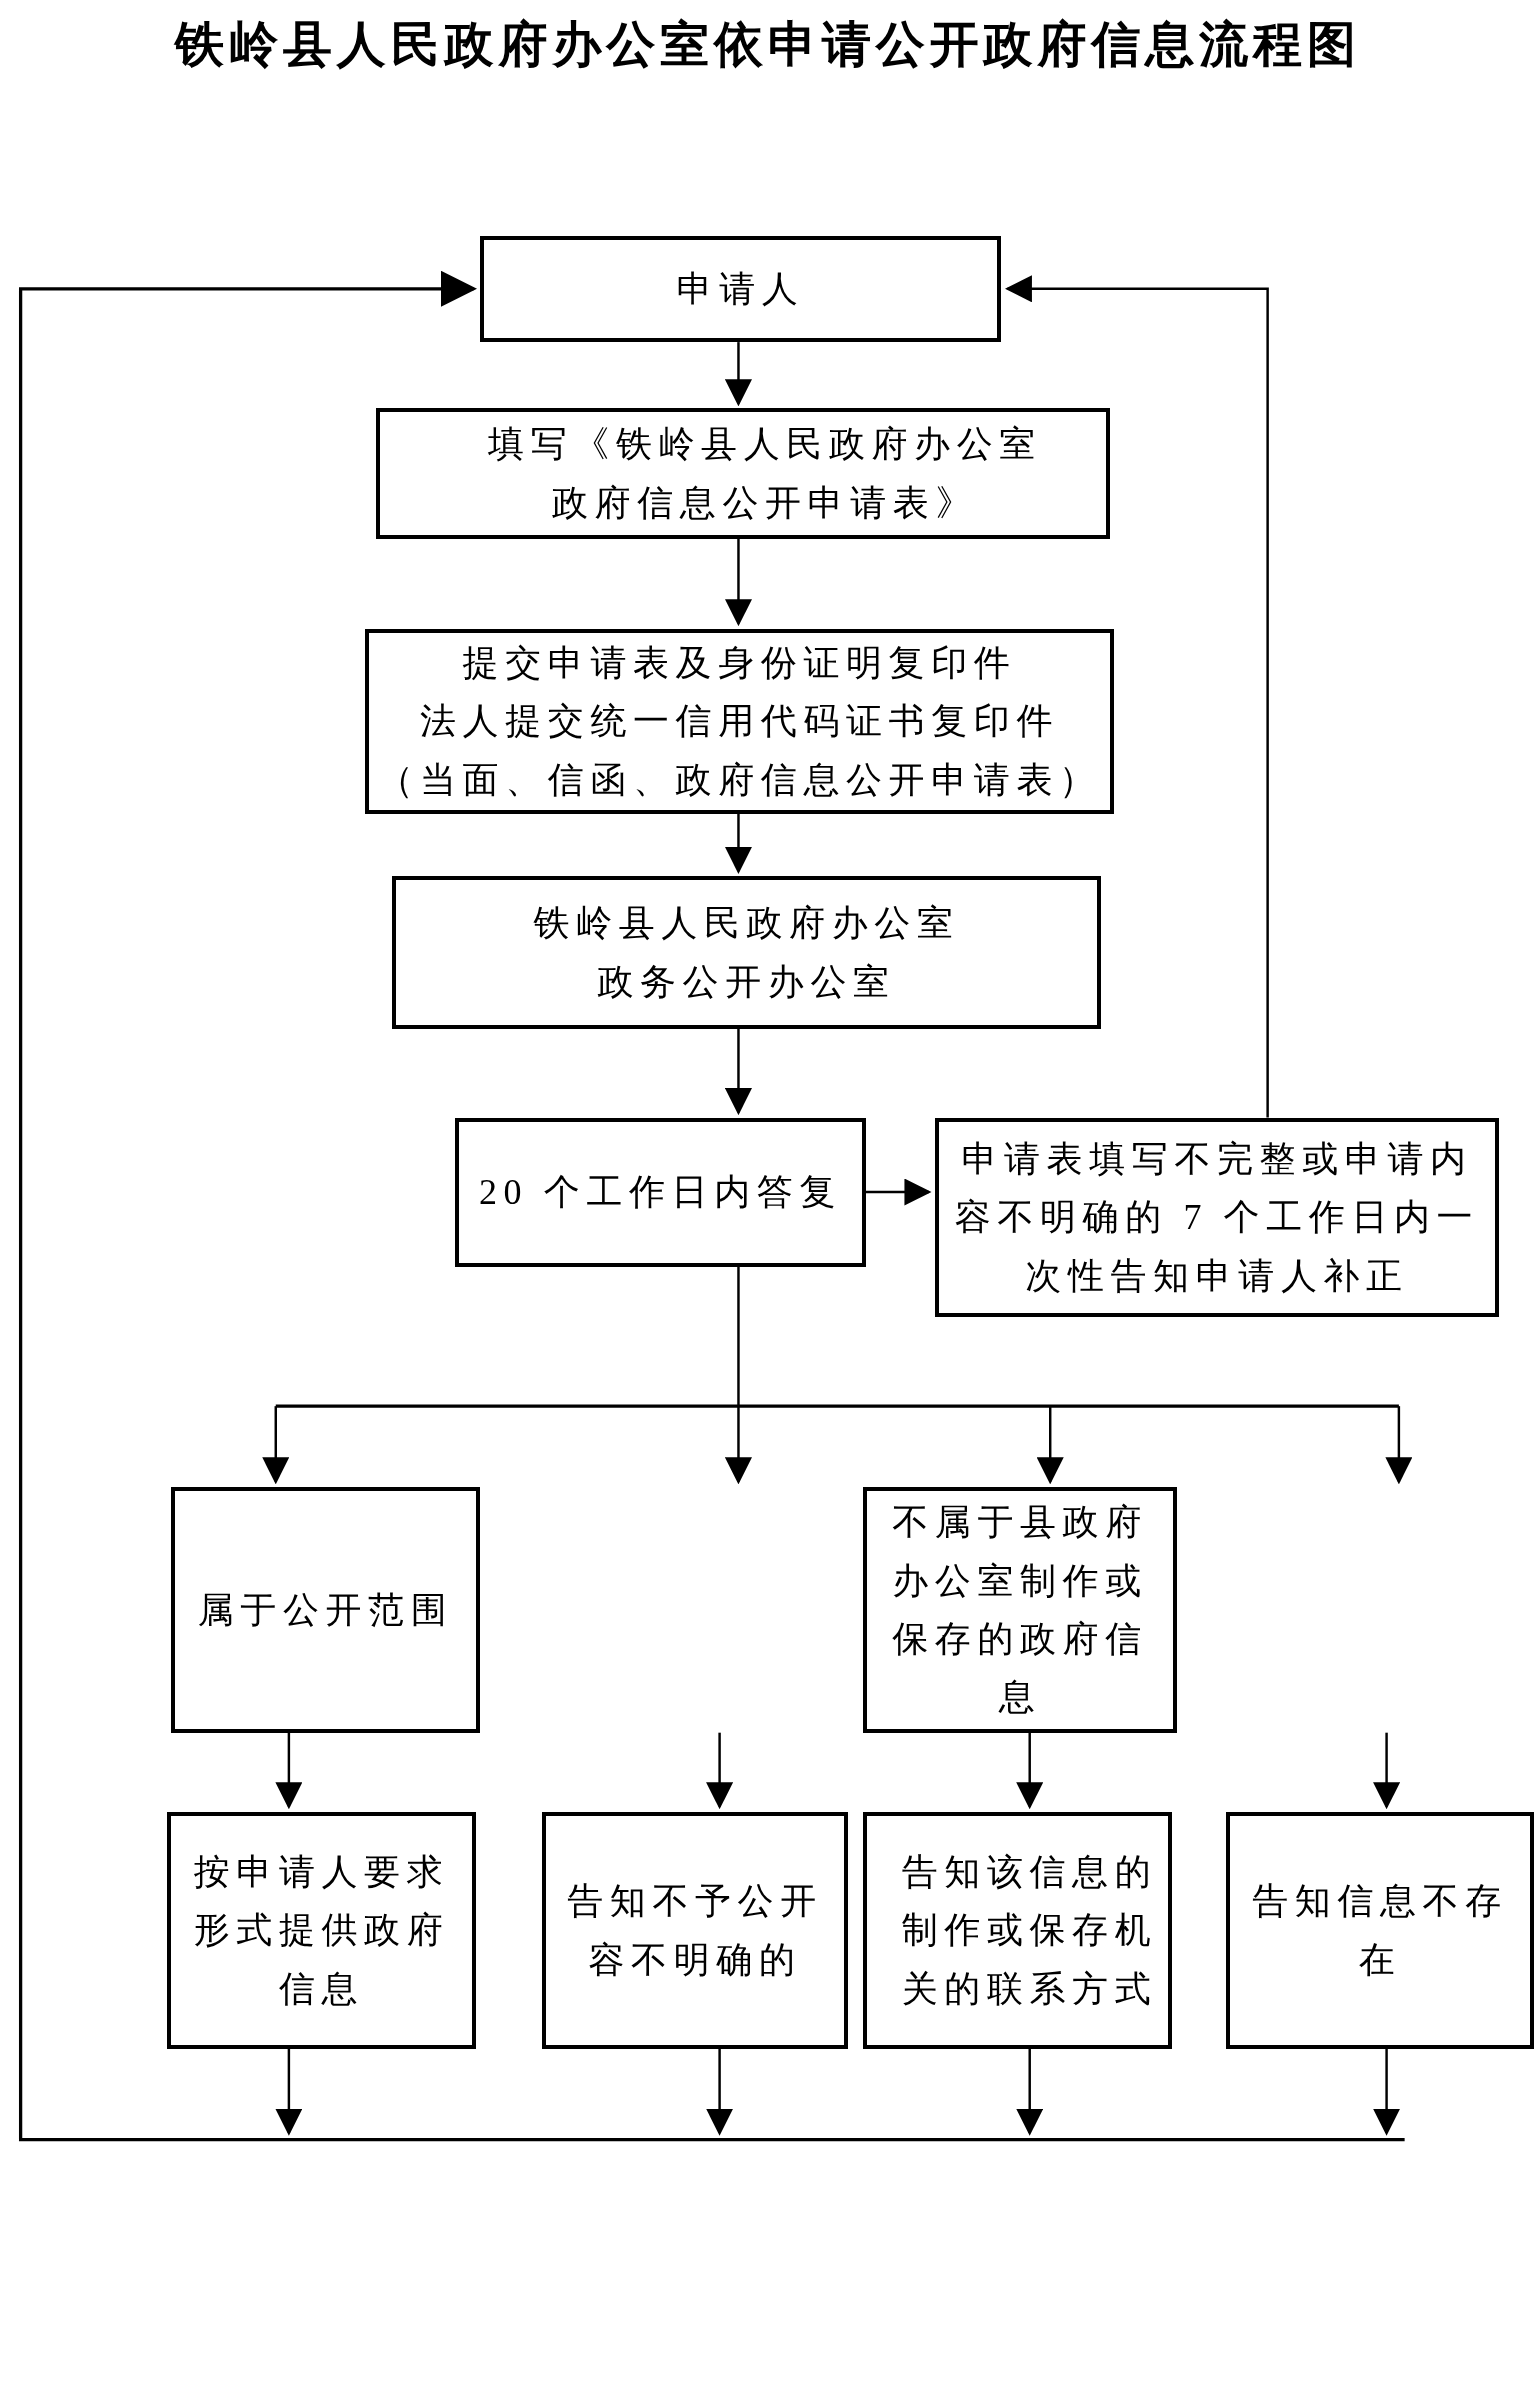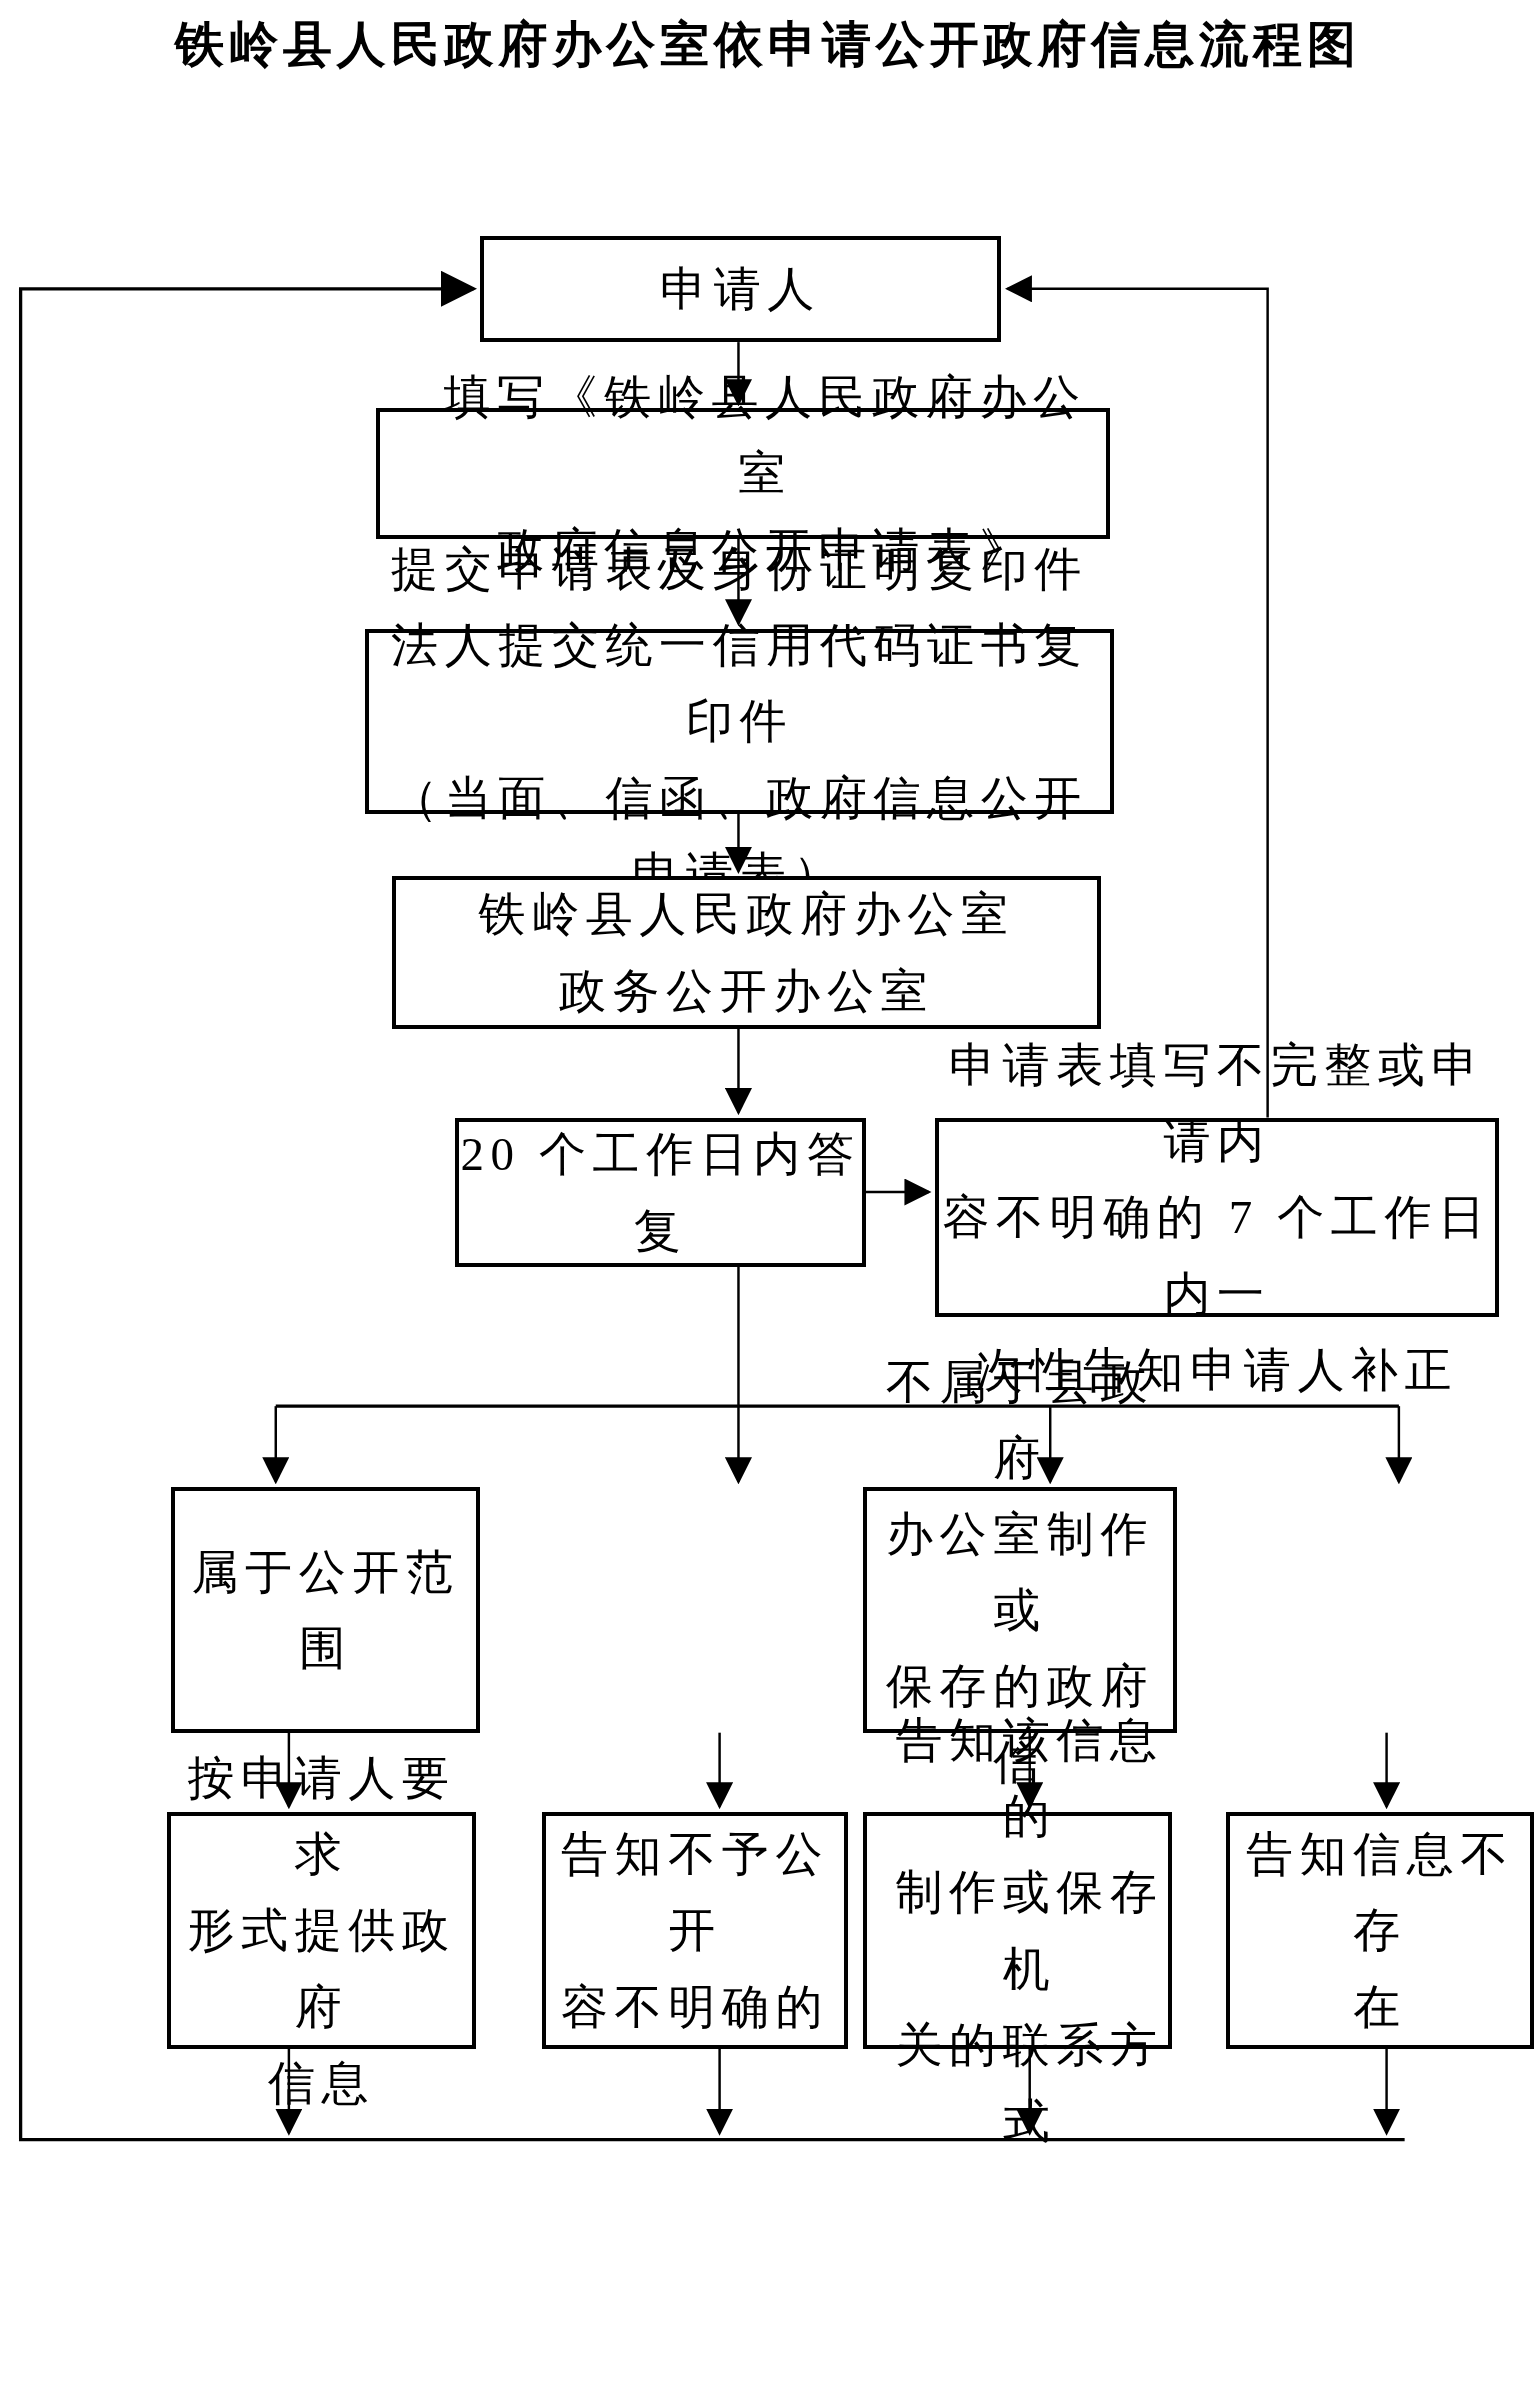--- a/index.html
+++ b/index.html
@@ -32,21 +32,21 @@
   .node {
     position: absolute;
     box-sizing: border-box;
     border: 4.1px solid #000000;
     background: #ffffff;
     display: flex;
     align-items: center;
     justify-content: center;
     text-align: center;
     white-space: pre-line;
-    font-size: 47px;
+    font-size: 36px;
     line-height: 1.62;
     letter-spacing: 6.6px;
     color: #000000;
   }
   #connectors {
     position: absolute;
     left: 0;
     top: 0;
     width: 1536px;
     height: 2389px;

